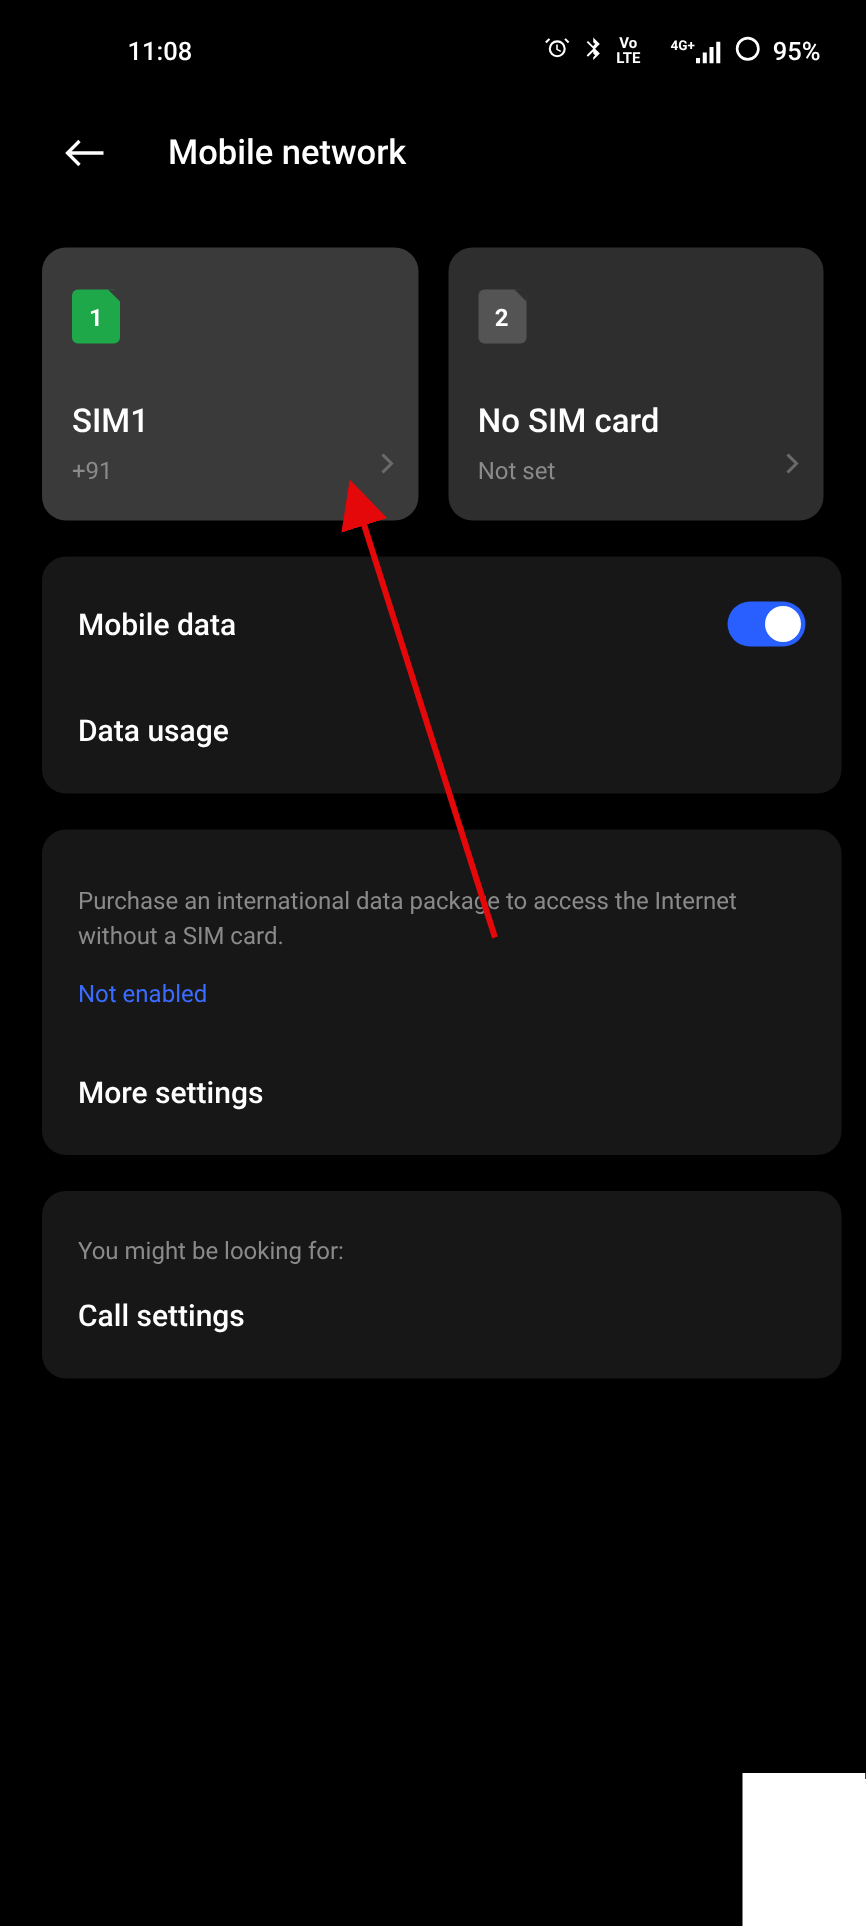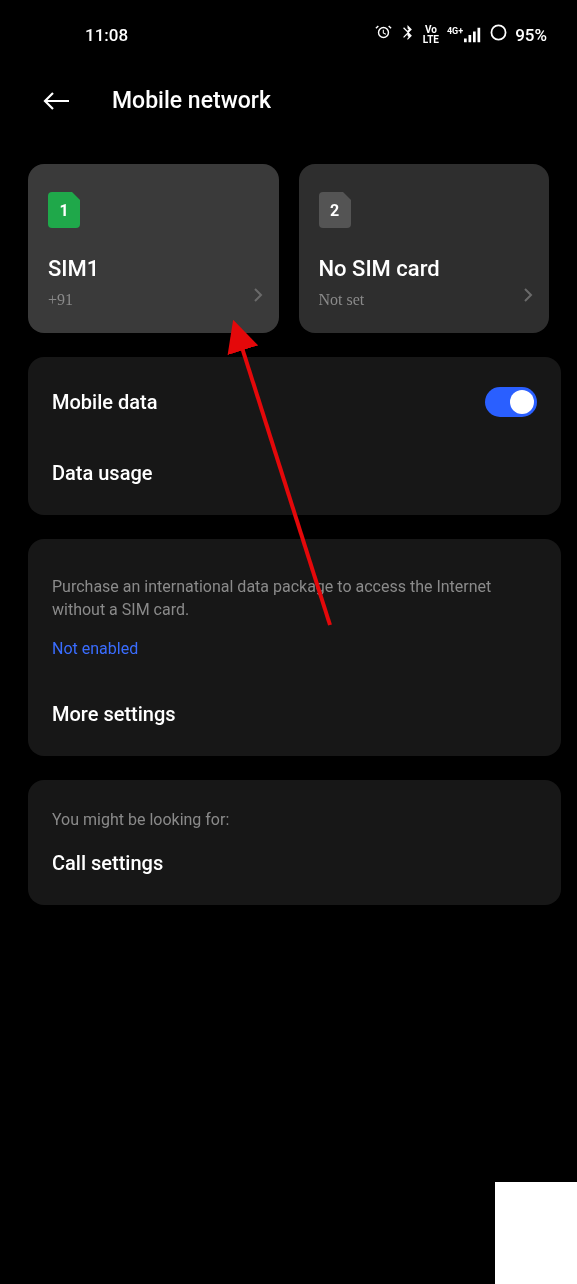--- a/index.html
+++ b/index.html
@@ -93,27 +93,26 @@
       right: 0;
       border-top: 8px solid #3a3a3a;
       border-left: 8px solid transparent;
     }
     .sim-card.dimmed .sim-badge::before {
       border-top-color: #2e2e2e;
     }
     .sim-name {
       font-size: 22px;
       font-weight: 500;
-      margin-top: 28px;
+      margin-top: 40px;
     }
     .sim-sub {
       font-size: 16px;
       color: #8a8a8a;
       margin-top: 10px;
-      font-family: Liberation Serif, serif;
     }
     .sim-chevron {
       position: absolute;
       right: 16px;
       bottom: 26px;
       color: #6a6a6a;
     }
     .section {
       background: #171717;
       border-radius: 16px;
@@ -194,21 +193,21 @@
           <path d="M12 4a8 8 0 108 8 8 8 0 00-8-8zm0 14a6 6 0 116-6 6 6 0 01-6 6zM12.5 8H11v5l4 2 .7-1.2-3.2-1.6zM4 2l1.4 1.4L2 6.8.6 5.4zM20 2l-1.4 1.4L22 6.8l1.4-1.4z"></path>
         </svg>
     </span>
     <span>
       <svg width="15" height="17" viewBox="0 0 24 24">
           <path d="M12 0v9.2L6.4 3.6 5 5l7 7-7 7 1.4 1.4L12 14.8V24l7-7-5-5 5-5-7-7zm2 19l-2 2v-4zm-2-14l2 2-2 2z"></path>
         </svg>
     </span>
     <span class="icon-txt" style="white-space:pre; text-align:center;">Vo
 LTE</span>
-    <span style="display:flex;align-items:flex-start;gap:1px;">
+    <span style="display:flex;align-items:flex-start;gap:1px;margin-left:12px;">
       <span class="icon-txt" style="font-size:9px;">4G+</span>
       <svg width="18" height="16" viewBox="0 0 20 16">
           <path d="M0 12h3v4H0zM5 8h3v8H5zM10 4h3v12h-3zM15 0h3v16h-3z"></path>
         </svg>
     </span>
     <span>
       <svg width="17" height="17" viewBox="0 0 24 24">
           <circle cx="12" cy="12" r="10" fill="none" stroke="#fff" stroke-width="2.5"></circle>
           <path d="M12 2 A10 10 0 0 1 22 12 L12 12 Z" fill="none"></path>
         </svg>

